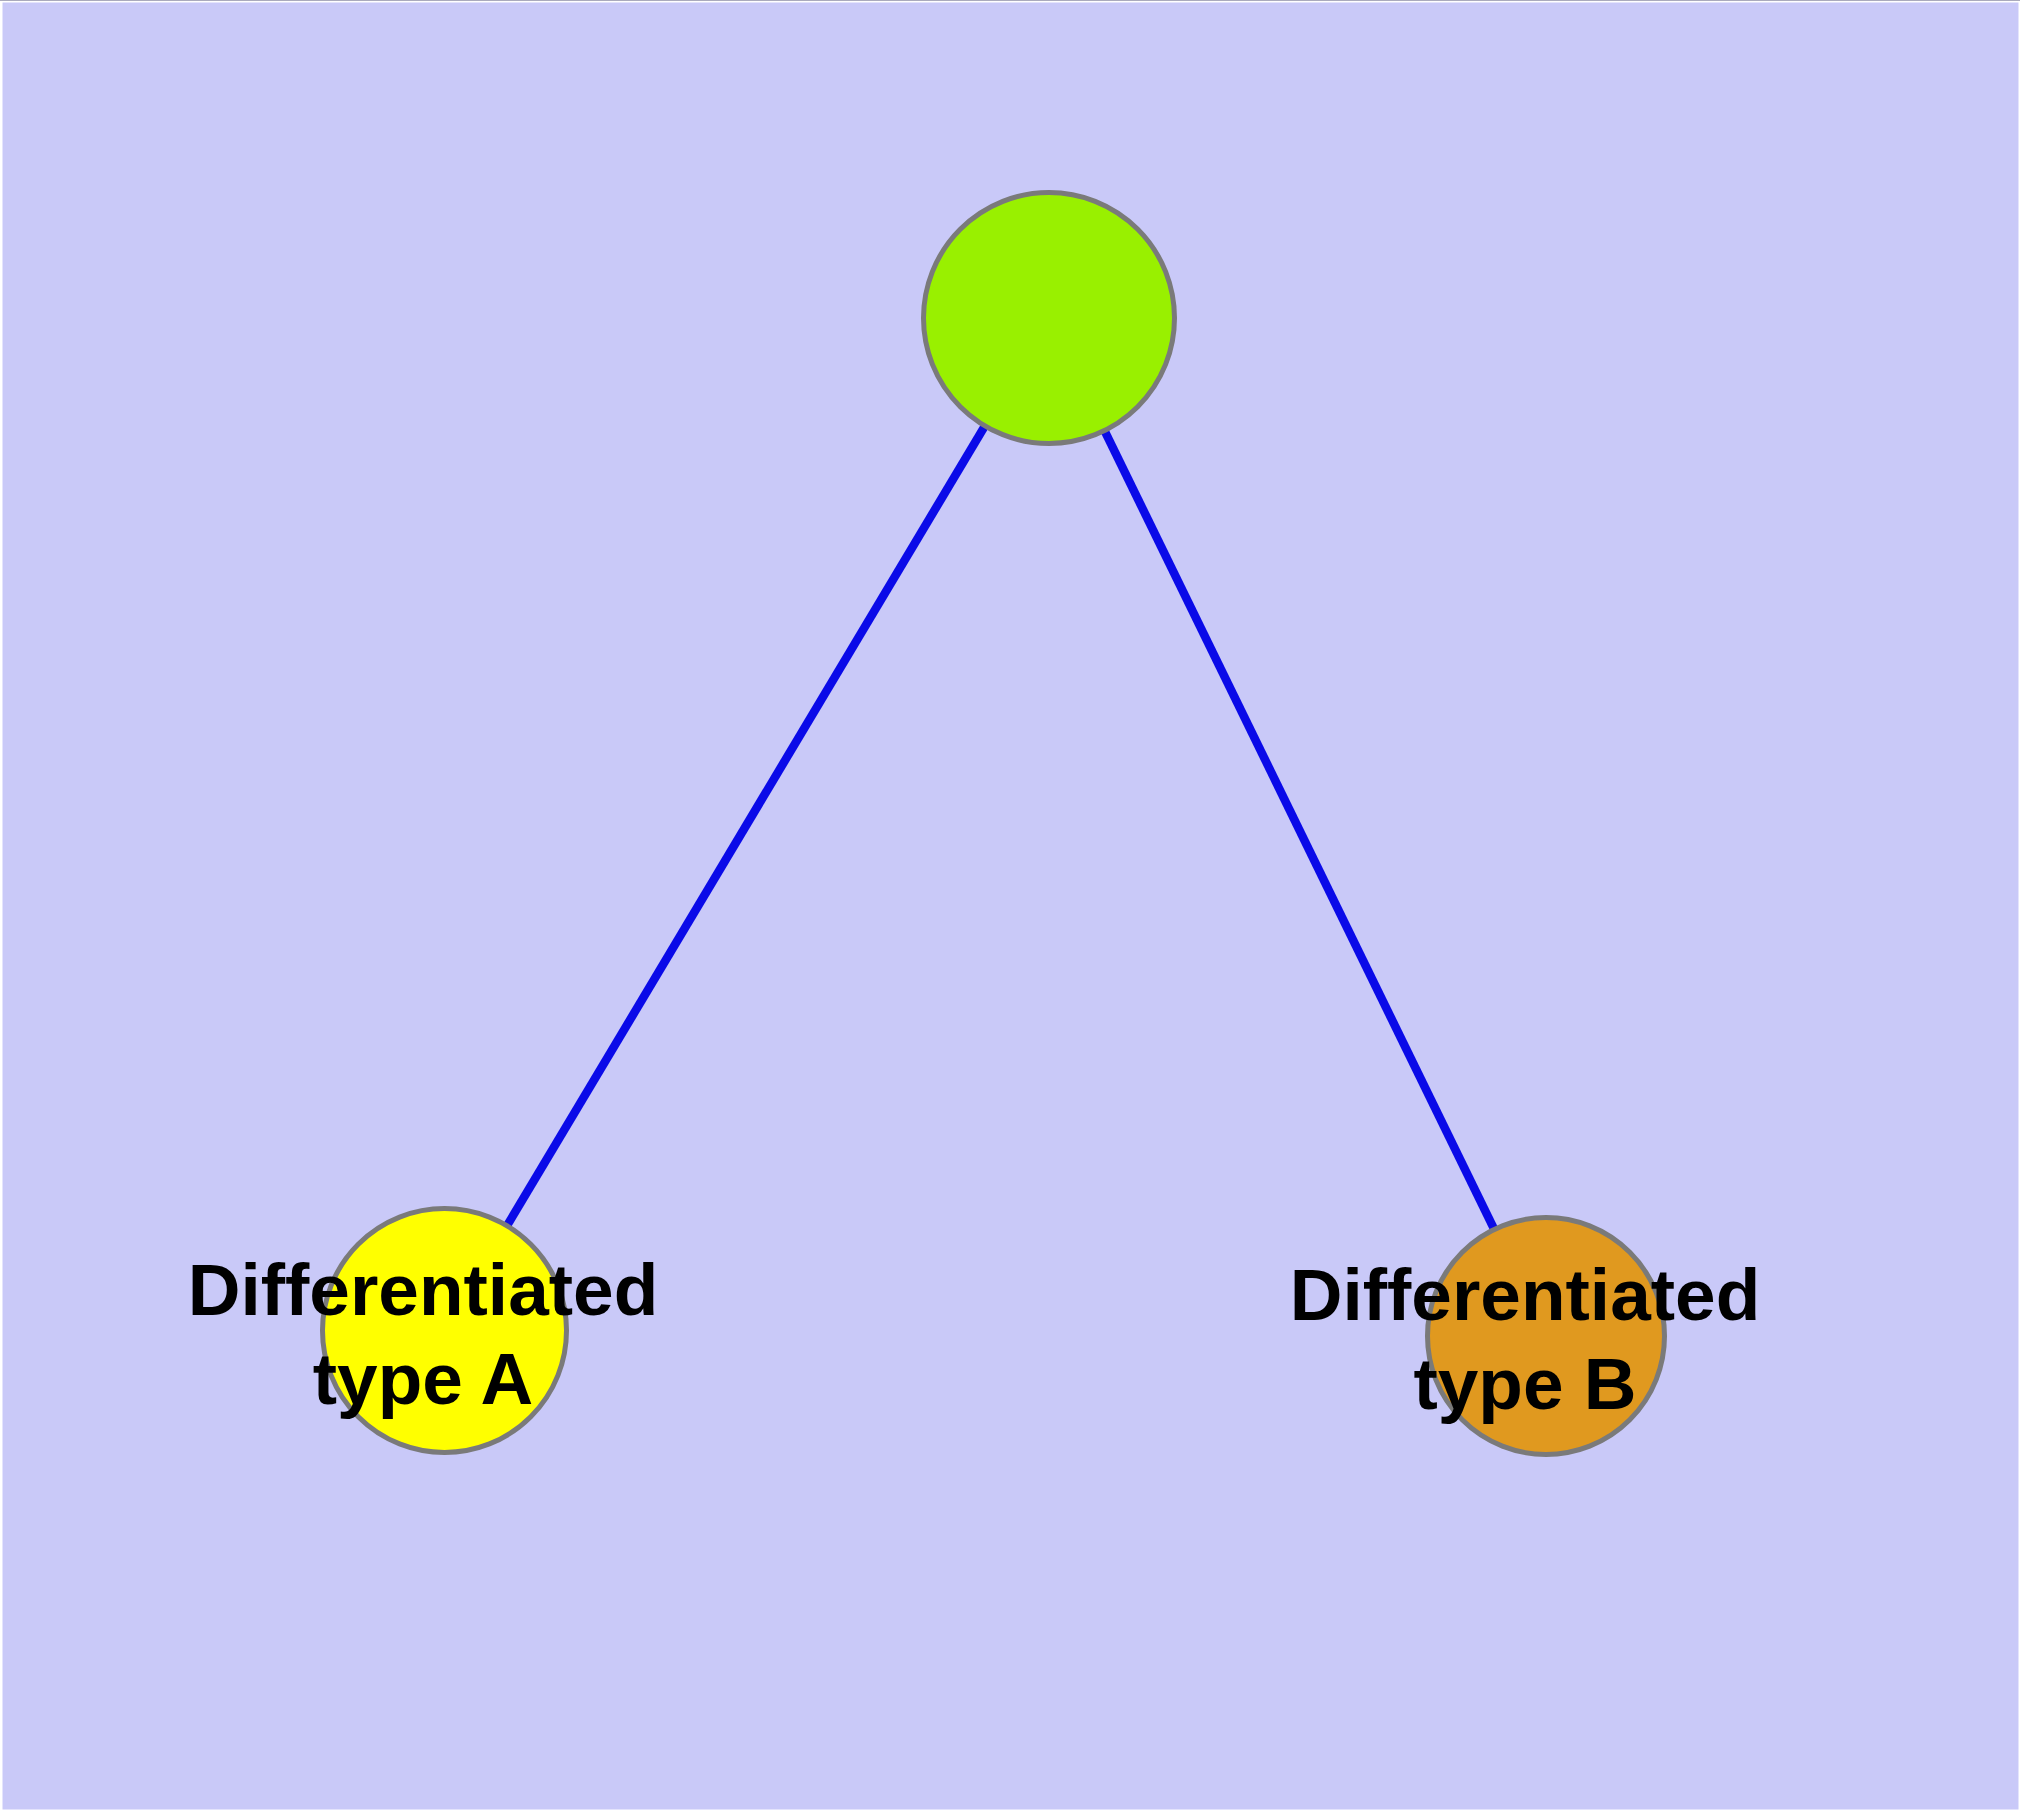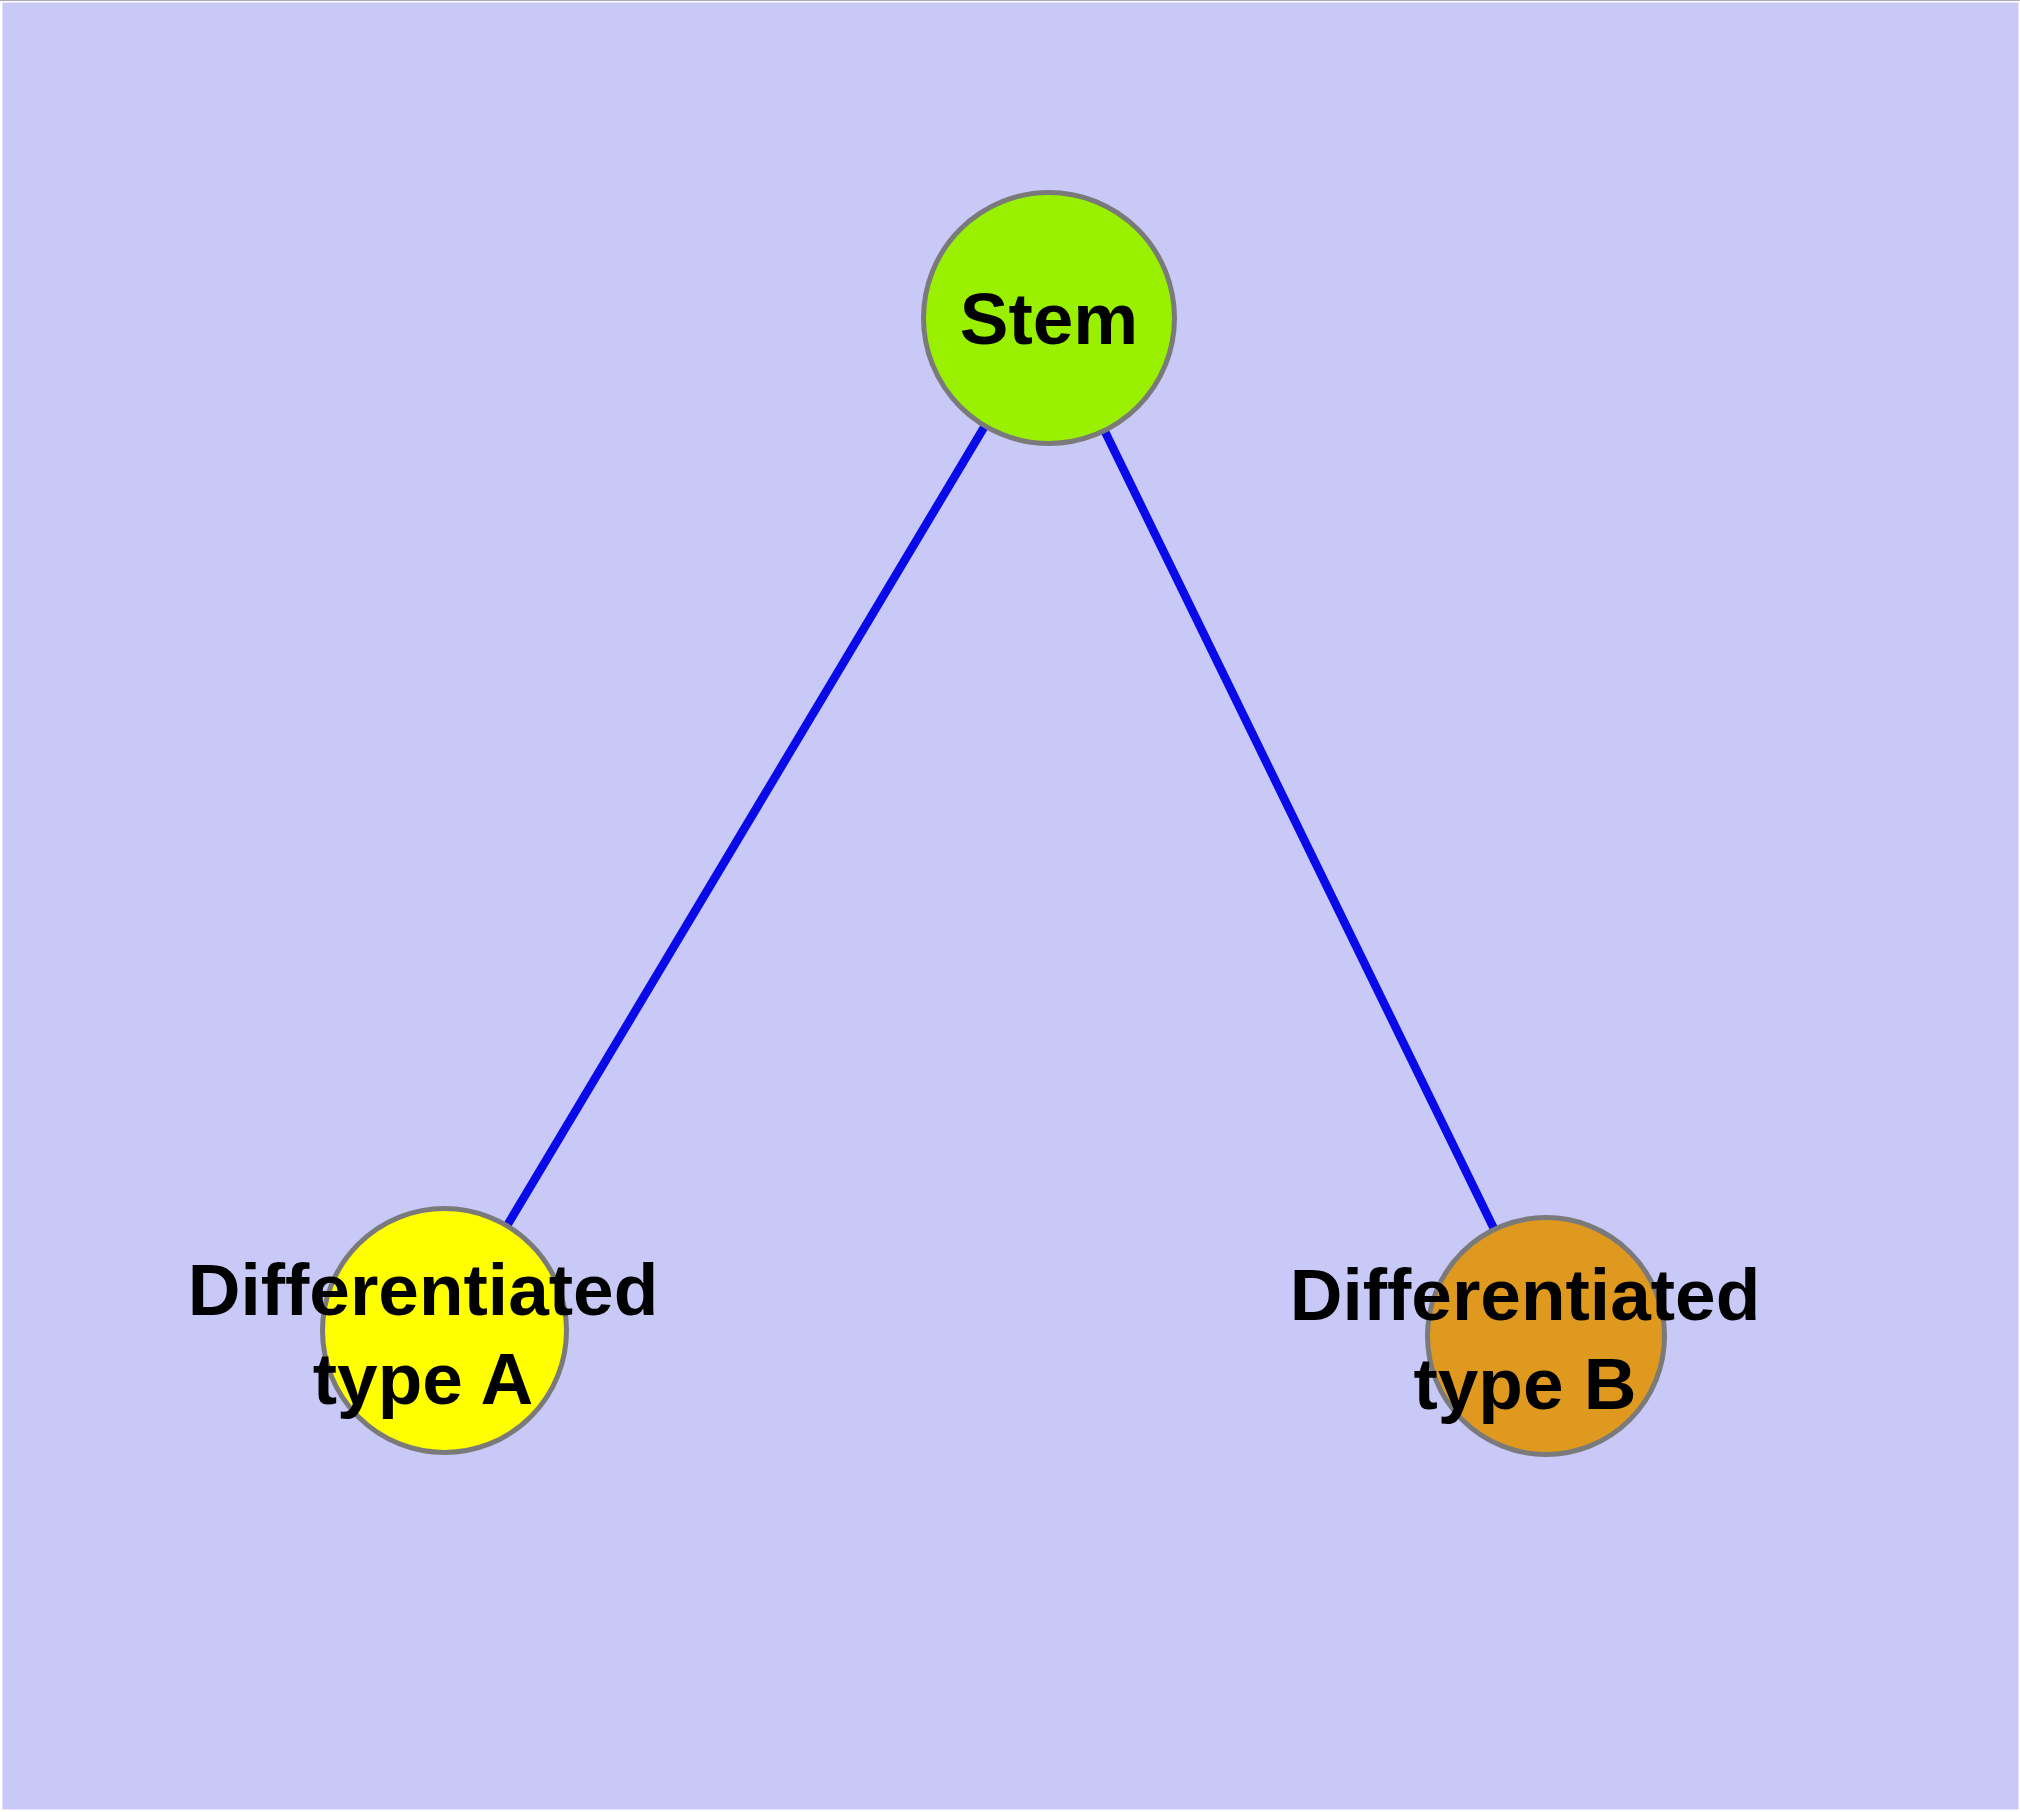--- a/index.html
+++ b/index.html
@@ -55,20 +55,19 @@
 
   <svg class="edges-layer" width="2021" height="1812" viewBox="0 0 2384 2138" xmlns="http://www.w3.org/2000/svg">
     <line x1="1238" y1="375" x2="524" y2="1570" stroke="#0A0AE8" stroke-width="10"></line>
     <line x1="1238" y1="375" x2="1824" y2="1576" stroke="#0A0AE8" stroke-width="10"></line>
   </svg>
 
   <div class="node" style="left: 921px; top: 190px; width: 256px; height: 256px; background: rgb(153, 240, 0); border-color: rgb(122, 122, 122); border-width: 5.1px;"></div>
   <div class="node" style="left: 320px; top: 1206px; width: 249px; height: 249px; background: rgb(255, 255, 0); border-color: rgb(122, 122, 122); border-width: 5.1px;"></div>
   <div class="node" style="left: 1425px; top: 1215px; width: 242px; height: 242px; background: rgb(224, 153, 31); border-color: rgb(122, 122, 122); border-width: 5.1px;"></div>
 
-  <div class="node-label" style="left: 1049px; top: 318px; font-size: 73px; line-height: 89px; color: rgb(0, 0, 0);">Stem</div>
   <div class="node-label" style="left: 423px; top: 1334px; font-size: 73px; line-height: 89px; color: rgb(0, 0, 0);">Differentiated
 type A</div>
   <div class="node-label" style="left: 1525px; top: 1339px; font-size: 73px; line-height: 89px; color: rgb(0, 0, 0);">Differentiated
 type B</div>
 
 </div>
 
 
 </body></html>

